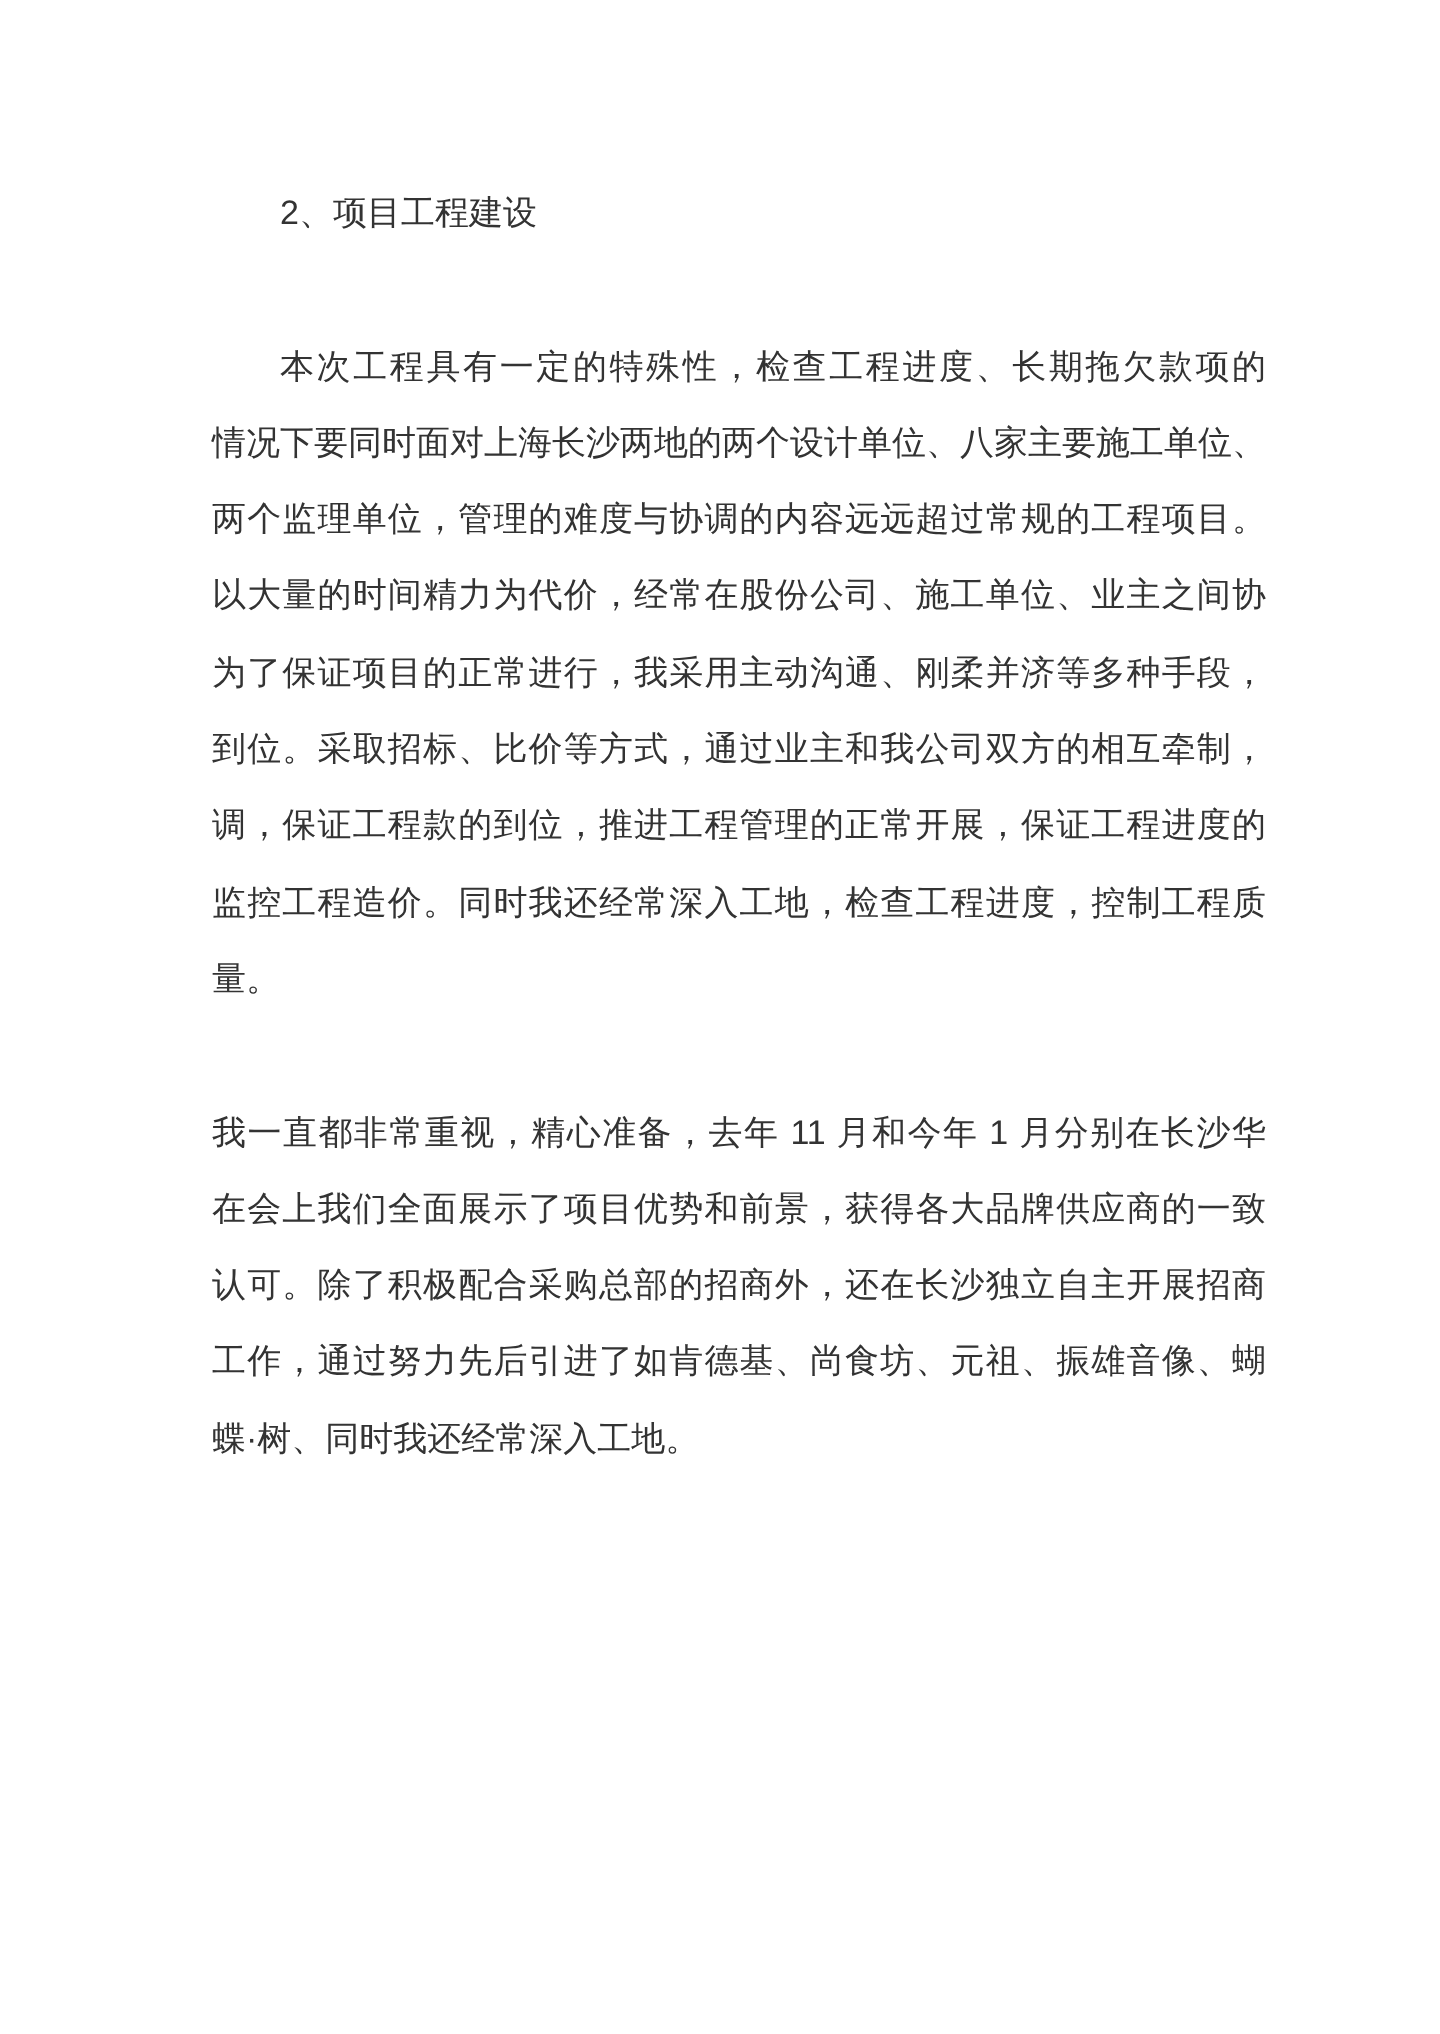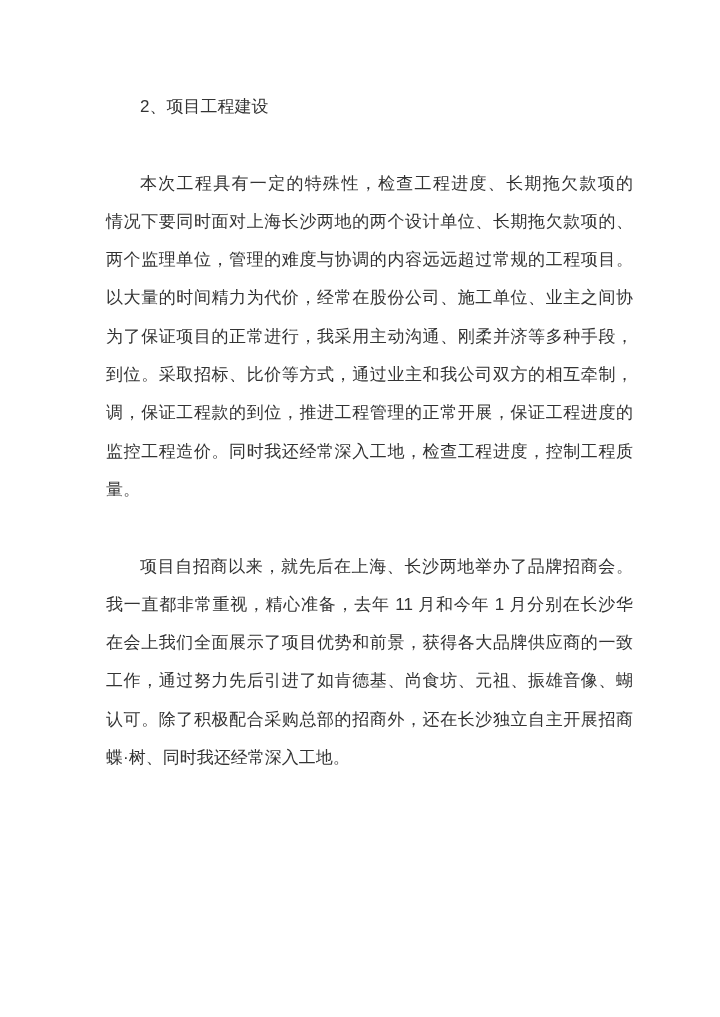--- a/index.html
+++ b/index.html
@@ -45,30 +45,29 @@
 </style>
 </head>
 <body style="background: rgb(255, 255, 255);">
 
 <main class="doc-content" id="doc-content" style="color: rgb(51, 51, 51);">
     <div class="block">
       <div class="heading-line">2、项目工程建设</div>
     </div>
     <div class="block">
       <div class="para-line justified indent">本次工程具有一定的特殊性，检查工程进度、长期拖欠款项的</div>
-      <div class="para-line justified">情况下要同时面对上海长沙两地的两个设计单位、长期拖欠款项的、</div>
+      <div class="para-line justified">情况下要同时面对上海长沙两地的两个设计单位、八家主要施工单位、</div>
       <div class="para-line justified">两个监理单位，管理的难度与协调的内容远远超过常规的工程项目。</div>
       <div class="para-line justified">以大量的时间精力为代价，经常在股份公司、施工单位、业主之间协</div>
       <div class="para-line justified">为了保证项目的正常进行，我采用主动沟通、刚柔并济等多种手段，</div>
       <div class="para-line justified">到位。采取招标、比价等方式，通过业主和我公司双方的相互牵制，</div>
       <div class="para-line justified">调，保证工程款的到位，推进工程管理的正常开展，保证工程进度的</div>
       <div class="para-line justified">监控工程造价。同时我还经常深入工地，检查工程进度，控制工程质</div>
       <div class="para-line">量。</div>
     </div>
     <div class="block">
-      <div class="para-line justified indent">项目自招商以来，就先后在上海、长沙两地举办了品牌招商会。</div>
       <div class="para-line justified">我一直都非常重视，精心准备，去年 11 月和今年 1 月分别在长沙华</div>
       <div class="para-line justified">在会上我们全面展示了项目优势和前景，获得各大品牌供应商的一致</div>
+      <div class="para-line justified">认可。除了积极配合采购总部的招商外，还在长沙独立自主开展招商</div>
       <div class="para-line justified">工作，通过努力先后引进了如肯德基、尚食坊、元祖、振雄音像、蝴</div>
-      <div class="para-line justified">认可。除了积极配合采购总部的招商外，还在长沙独立自主开展招商</div>
       <div class="para-line">蝶·树、同时我还经常深入工地。</div>
     </div>
   </main>
 
 </body></html>

